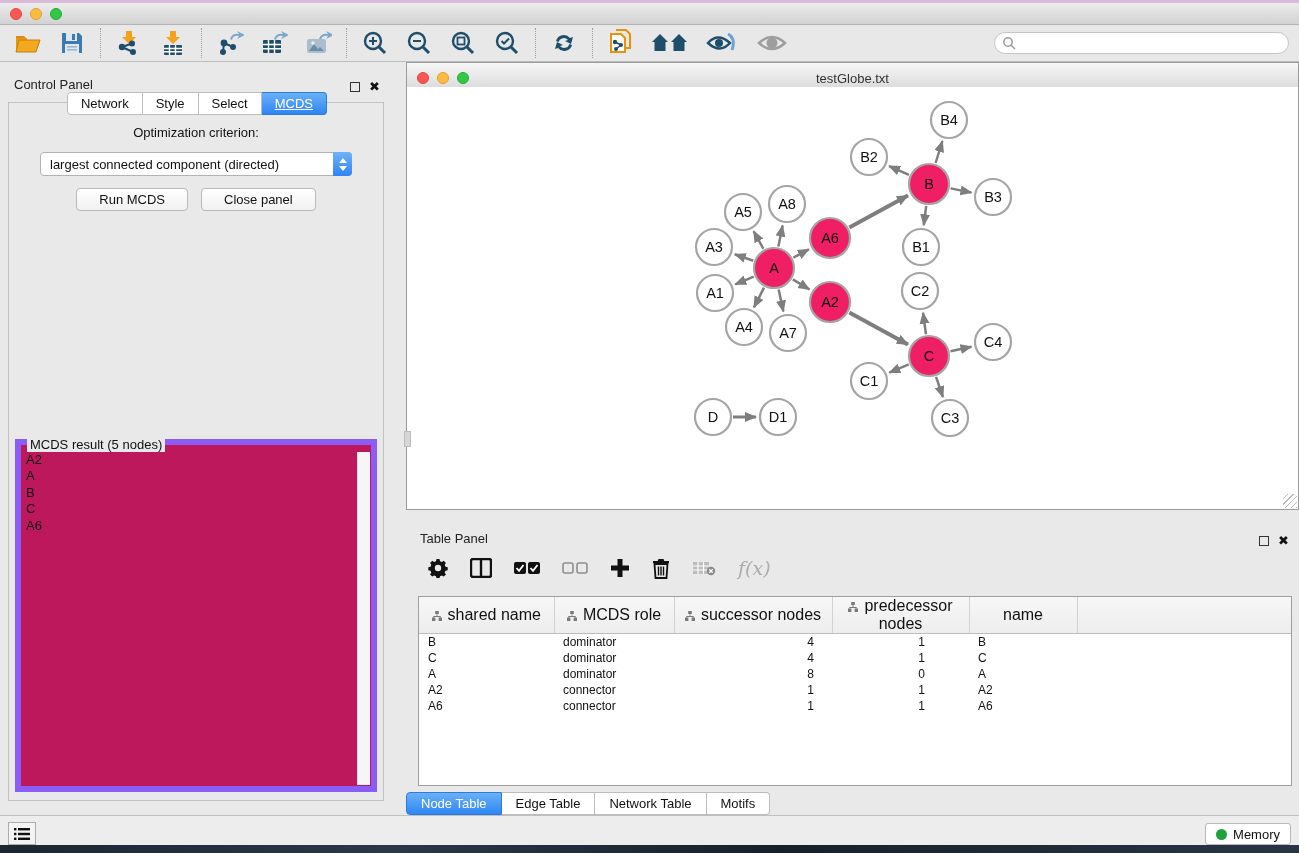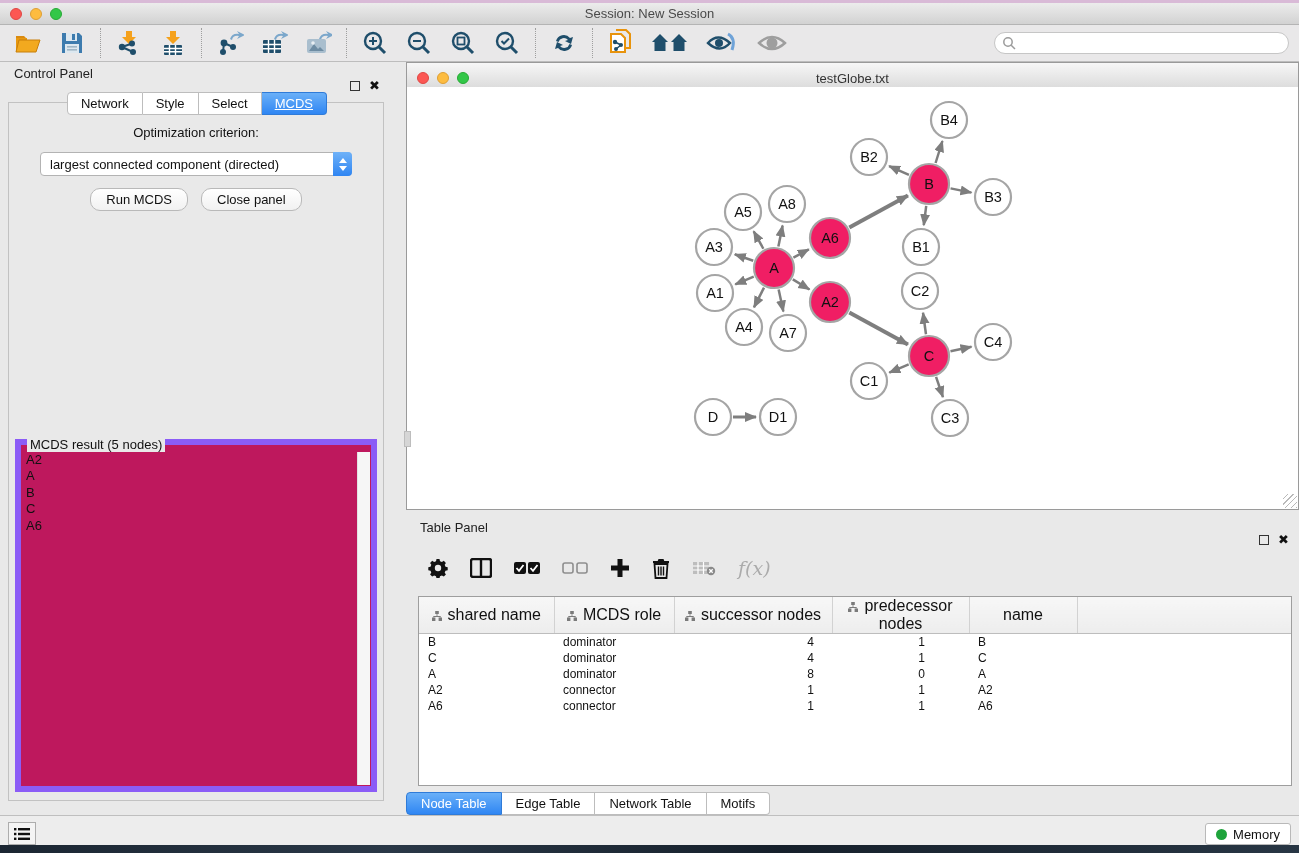--- a/index.html
+++ b/index.html
@@ -27,42 +27,42 @@
   .search-wrap { margin-left:auto; margin-right:10px; }
   .search-box { width:295px; height:22px; background:#fff; border:1px solid #C6C6C6; border-radius:12px;
     display:flex; align-items:center; padding-left:7px; }
   .search-box input { border:none; outline:none; font-size:12px; width:250px; background:transparent; }
 
   
   .workspace { position:absolute; left:0; top:62px; width:100%; height:753px; background:#E9E9E9; }
 
   
   .control-panel { position:absolute; left:4px; top:4px; width:386px; height:745px; }
-  .panel-header { height:26px; display:flex; align-items:flex-start; font-size:13px; color:#222; padding:0 10px;flex-direction:column; }
+  .panel-header { height:26px; display:flex; align-items:flex-end; font-size:13px; color:#222; padding:0 10px; }
   .panel-header .hdr-icons { margin-left:auto; display:flex; gap:9px; align-items:center; }
   .float-box { width:10px; height:10px; border:1.5px solid #333; display:inline-block; }
   .close-x { font-family:"DejaVu Sans", sans-serif; font-size:13px; font-weight:bold; color:#111; line-height:10px; }
   .cp-tabs { display:flex; justify-content:center; position:relative; z-index:2; }
   .cp-tab { font-size:13px; padding:3px 13px; background:#fff; border:1px solid #BDBDBD; border-left:none; color:#111; cursor:pointer; }
   .cp-tab:first-child { border-left:1px solid #BDBDBD; border-radius:4px 0 0 4px; }
   .cp-tab:last-child { border-radius:0 4px 4px 0; }
   .cp-tab.active { background:linear-gradient(#6AB0F8,#2F86F3); border-color:#2F7BD8; color:#fff;text-decoration:underline; }
   .cp-body { position:absolute; left:4px; right:6px; top:36px; bottom:10px;
     border:1px solid #C2C2C2; background:#E9E9E9; }
   .opt-label { text-align:center; font-size:13px; color:#111; margin-top:22px; }
   .dropdown { margin:12px auto 0 auto; width:312px; height:24px; background:#fff; border:1px solid #B3B3B3;
     border-radius:4px; display:flex; align-items:center; cursor:pointer; }
   .dropdown .dd-text { font-size:13px; padding-left:9px; color:#111; flex:1; }
   .dd-stepper { width:19px; height:24px; margin-right:-1px; border-radius:0 4px 4px 0;
     background:linear-gradient(#6FB2F8,#2F85F2); display:flex; flex-direction:column; align-items:center; justify-content:center; gap:3px; }
   .dd-up { width:0;height:0;border-left:4px solid transparent;border-right:4px solid transparent;border-bottom:5px solid #fff; }
   .dd-down { width:0;height:0;border-left:4px solid transparent;border-right:4px solid transparent;border-top:5px solid #fff; }
   .cp-buttons { display:flex; justify-content:center; gap:13px; margin-top:12px; }
   .btn { font-size:13px; color:#111; background:linear-gradient(#FFFFFF,#F1F1F1); border:1px solid #B9B9B9;
-    border-radius:10px; padding:3px 15px; cursor:pointer; }
+    border-radius:4px; padding:3px 22px; cursor:pointer; }
   .result-box { position:absolute; left:6px; right:6px; top:336px; bottom:8px; border:6px solid #8b5cf6; background:#be185d; }
   .result-title { position:absolute; top:-8px; left:6px; background:#E9E9E9; font-size:13px; color:#111; padding:0 3px; }
   .result-list { position:absolute; inset:7px 1px 1px 1px; overflow:hidden; }
   .result-item { font-size:13px; color:#111; line-height:16.4px; padding-left:4px; cursor:default; }
   .result-scroll { position:absolute; top:7px; right:1px; bottom:1px; width:13px; background:#F6F6F6; border-left:1px solid #E3E3E3; }
 
   
   .net-window { position:absolute; left:406px; top:0px; width:893px; height:448px;
     background:#fff; border:1px solid #9A9A9A; }
   .net-titlebar { height:31px; background:linear-gradient(#F7F7F7,#D6D6D6); border-bottom:1px solid #ACACAC;
@@ -108,21 +108,20 @@
     background:linear-gradient(90deg,#1B2632,#2A3847 30%,#16202B 60%,#283644); }
 
   svg { display:block; }
 </style>
 </head>
 <body>
 
 <div class="desktop-top"></div>
 
 <div class="titlebar">
-  <div class="titlebar-title">Session: New Session</div>
   <div class="lights">
     <span class="light red"></span>
     <span class="light yellow"></span>
     <span class="light green"></span>
   </div>
 </div>
 
 <div class="toolbar">
   <div class="tb-group">
     <span class="tb-btn">

